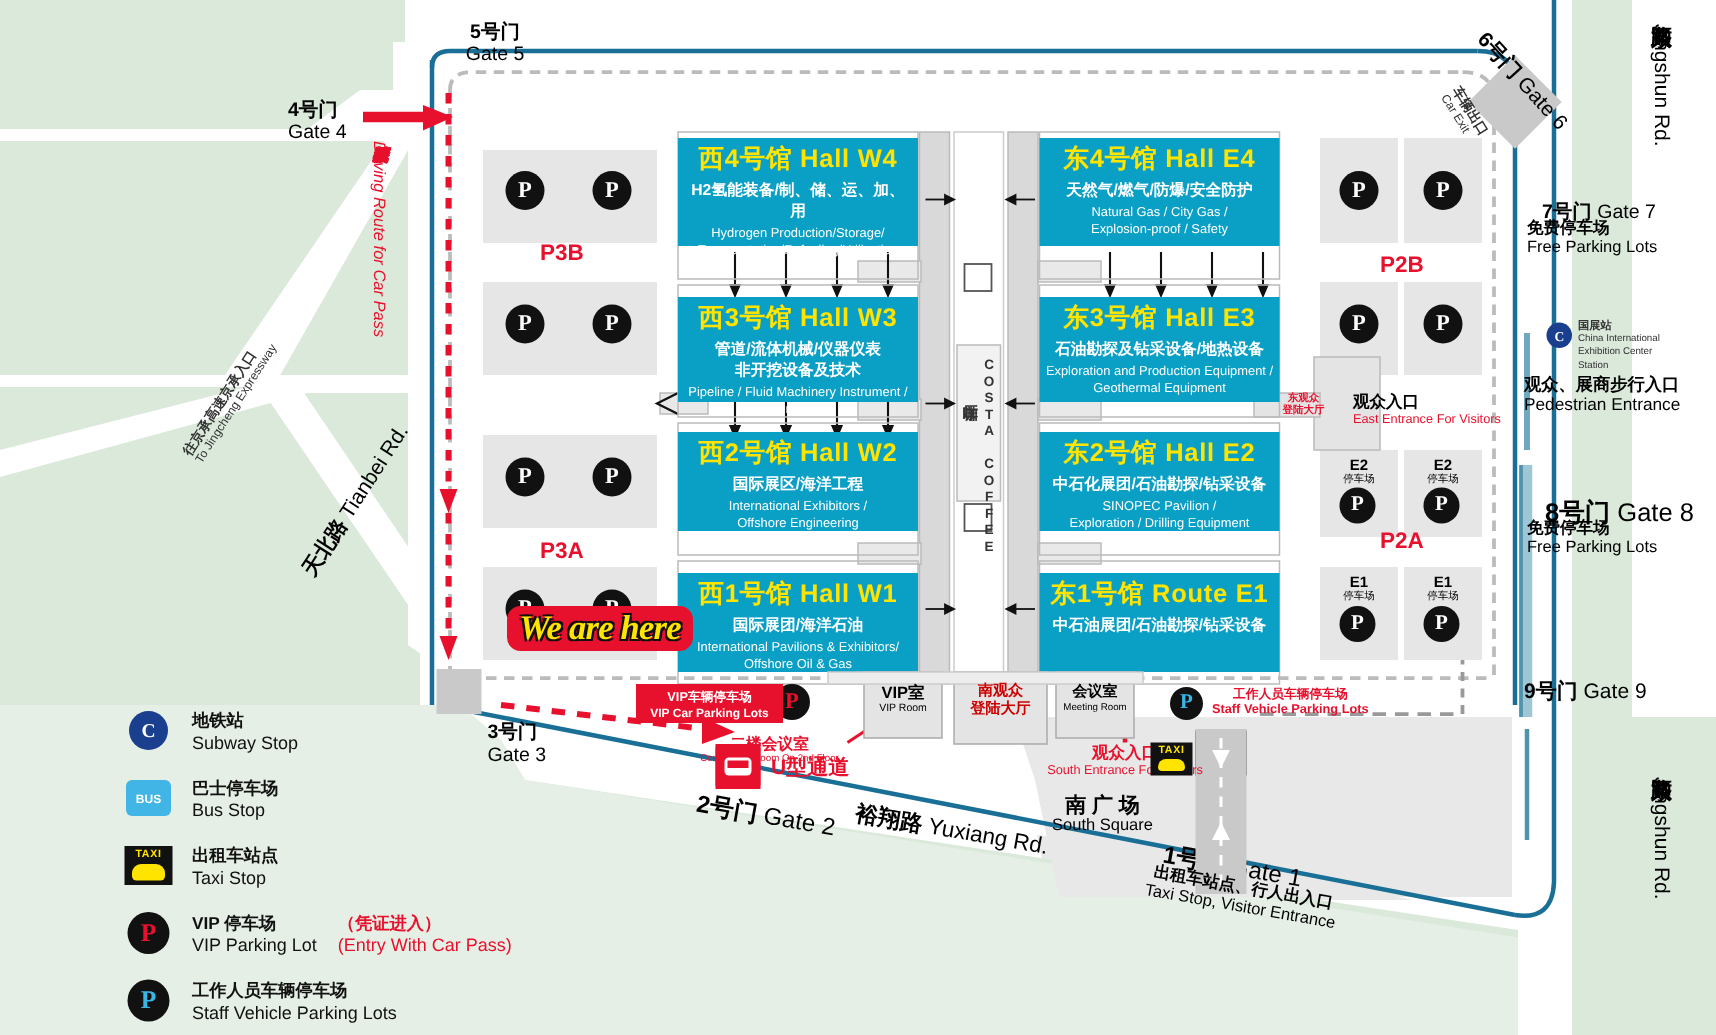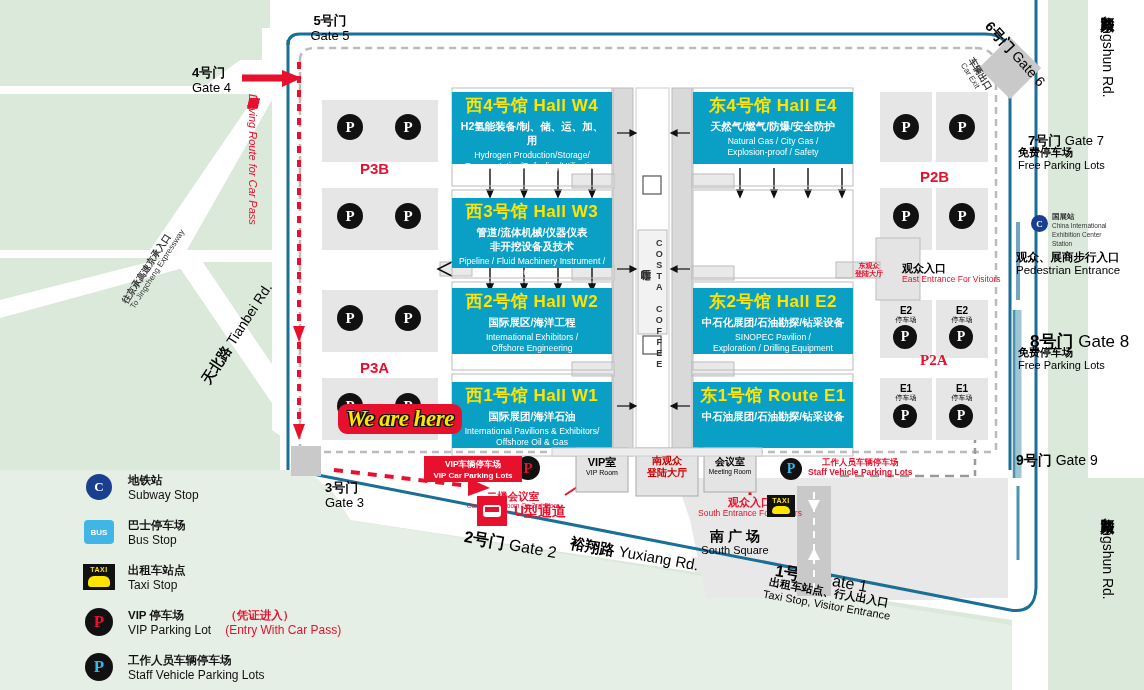--- a/index.html
+++ b/index.html
@@ -299,20 +299,26 @@
 Offshore Oil &amp; Gas</div>
   </div>
 
   <div class="hall" style="left:693px;top:92px;width:160px;height:72px;">
     <div class="hname"><span>东4号馆</span> <span>Hall E4</span></div>
     <div class="hcn">天然气/燃气/防爆/安全防护</div>
     <div class="hen" style="white-space:pre-line">Natural Gas / City Gas /
 Explosion-proof / Safety</div>
   </div>
 
+  <div class="hall" style="left:693px;top:198px;width:160px;height:70px;">
+    <div class="hname"><span>东3号馆</span> <span>Hall E3</span></div>
+    <div class="hcn">石油勘探及钻采设备/地热设备</div>
+    <div class="hen" style="white-space:pre-line">Exploration and Production Equipment /
+Geothermal Equipment</div>
+  </div>
 
   <div class="hall" style="left:693px;top:288px;width:160px;height:66px;">
     <div class="hname"><span>东2号馆</span> <span>Hall E2</span></div>
     <div class="hcn">中石化展团/石油勘探/钻采设备</div>
     <div class="hen" style="white-space:pre-line">SINOPEC Pavilion /
 Exploration / Drilling Equipment</div>
   </div>
 
   <div class="hall" style="left:693px;top:382px;width:160px;height:66px;">
     <div class="hname"><span>东1号馆</span> <span>Route E1</span></div>
@@ -342,21 +348,21 @@
   <div class="pc blk" style="left:893px;top:404px;width:24px;height:24px;font-size:14px;">P</div>
   <div class="pc blk" style="left:949px;top:404px;width:24px;height:24px;font-size:14px;">P</div>
 
   <div class="pc red" style="left:516px;top:456px;width:24px;height:24px;font-size:15px;">P</div>
 
   <div class="pc blu" style="left:780px;top:458px;width:22px;height:22px;font-size:14px;">P</div>
 
   <div class="t cn" style="left:360px;top:160px;font-size:15px;color:#e8112d;font-weight:bold;">P3B</div>
   <div class="t cn" style="left:360px;top:359px;font-size:15px;color:#e8112d;font-weight:bold;">P3A</div>
   <div class="t cn" style="left:920px;top:168px;font-size:15px;color:#e8112d;font-weight:bold;">P2B</div>
-  <div class="t cn" style="left:920px;top:352px;font-size:15px;color:#e8112d;font-weight:bold;font-family:Liberation Serif, serif;">P2A</div>
+  <div class="t cn" style="left:920px;top:352px;font-size:15px;color:#e8112d;font-weight:bold;">P2A</div>
 
   <div class="t" style="left:898px;top:305px;font-size:10px;font-weight:bold;text-align:center;width:16px;">E2</div>
   <div class="t" style="left:890px;top:316px;font-size:7px;text-align:center;width:32px;">停车场</div>
   <div class="t" style="left:954px;top:305px;font-size:10px;font-weight:bold;text-align:center;width:16px;">E2</div>
   <div class="t" style="left:946px;top:316px;font-size:7px;text-align:center;width:32px;">停车场</div>
   <div class="t" style="left:898px;top:383px;font-size:10px;font-weight:bold;text-align:center;width:16px;">E1</div>
   <div class="t" style="left:890px;top:394px;font-size:7px;text-align:center;width:32px;">停车场</div>
   <div class="t" style="left:954px;top:383px;font-size:10px;font-weight:bold;text-align:center;width:16px;">E1</div>
   <div class="t" style="left:946px;top:394px;font-size:7px;text-align:center;width:32px;">停车场</div>
 

